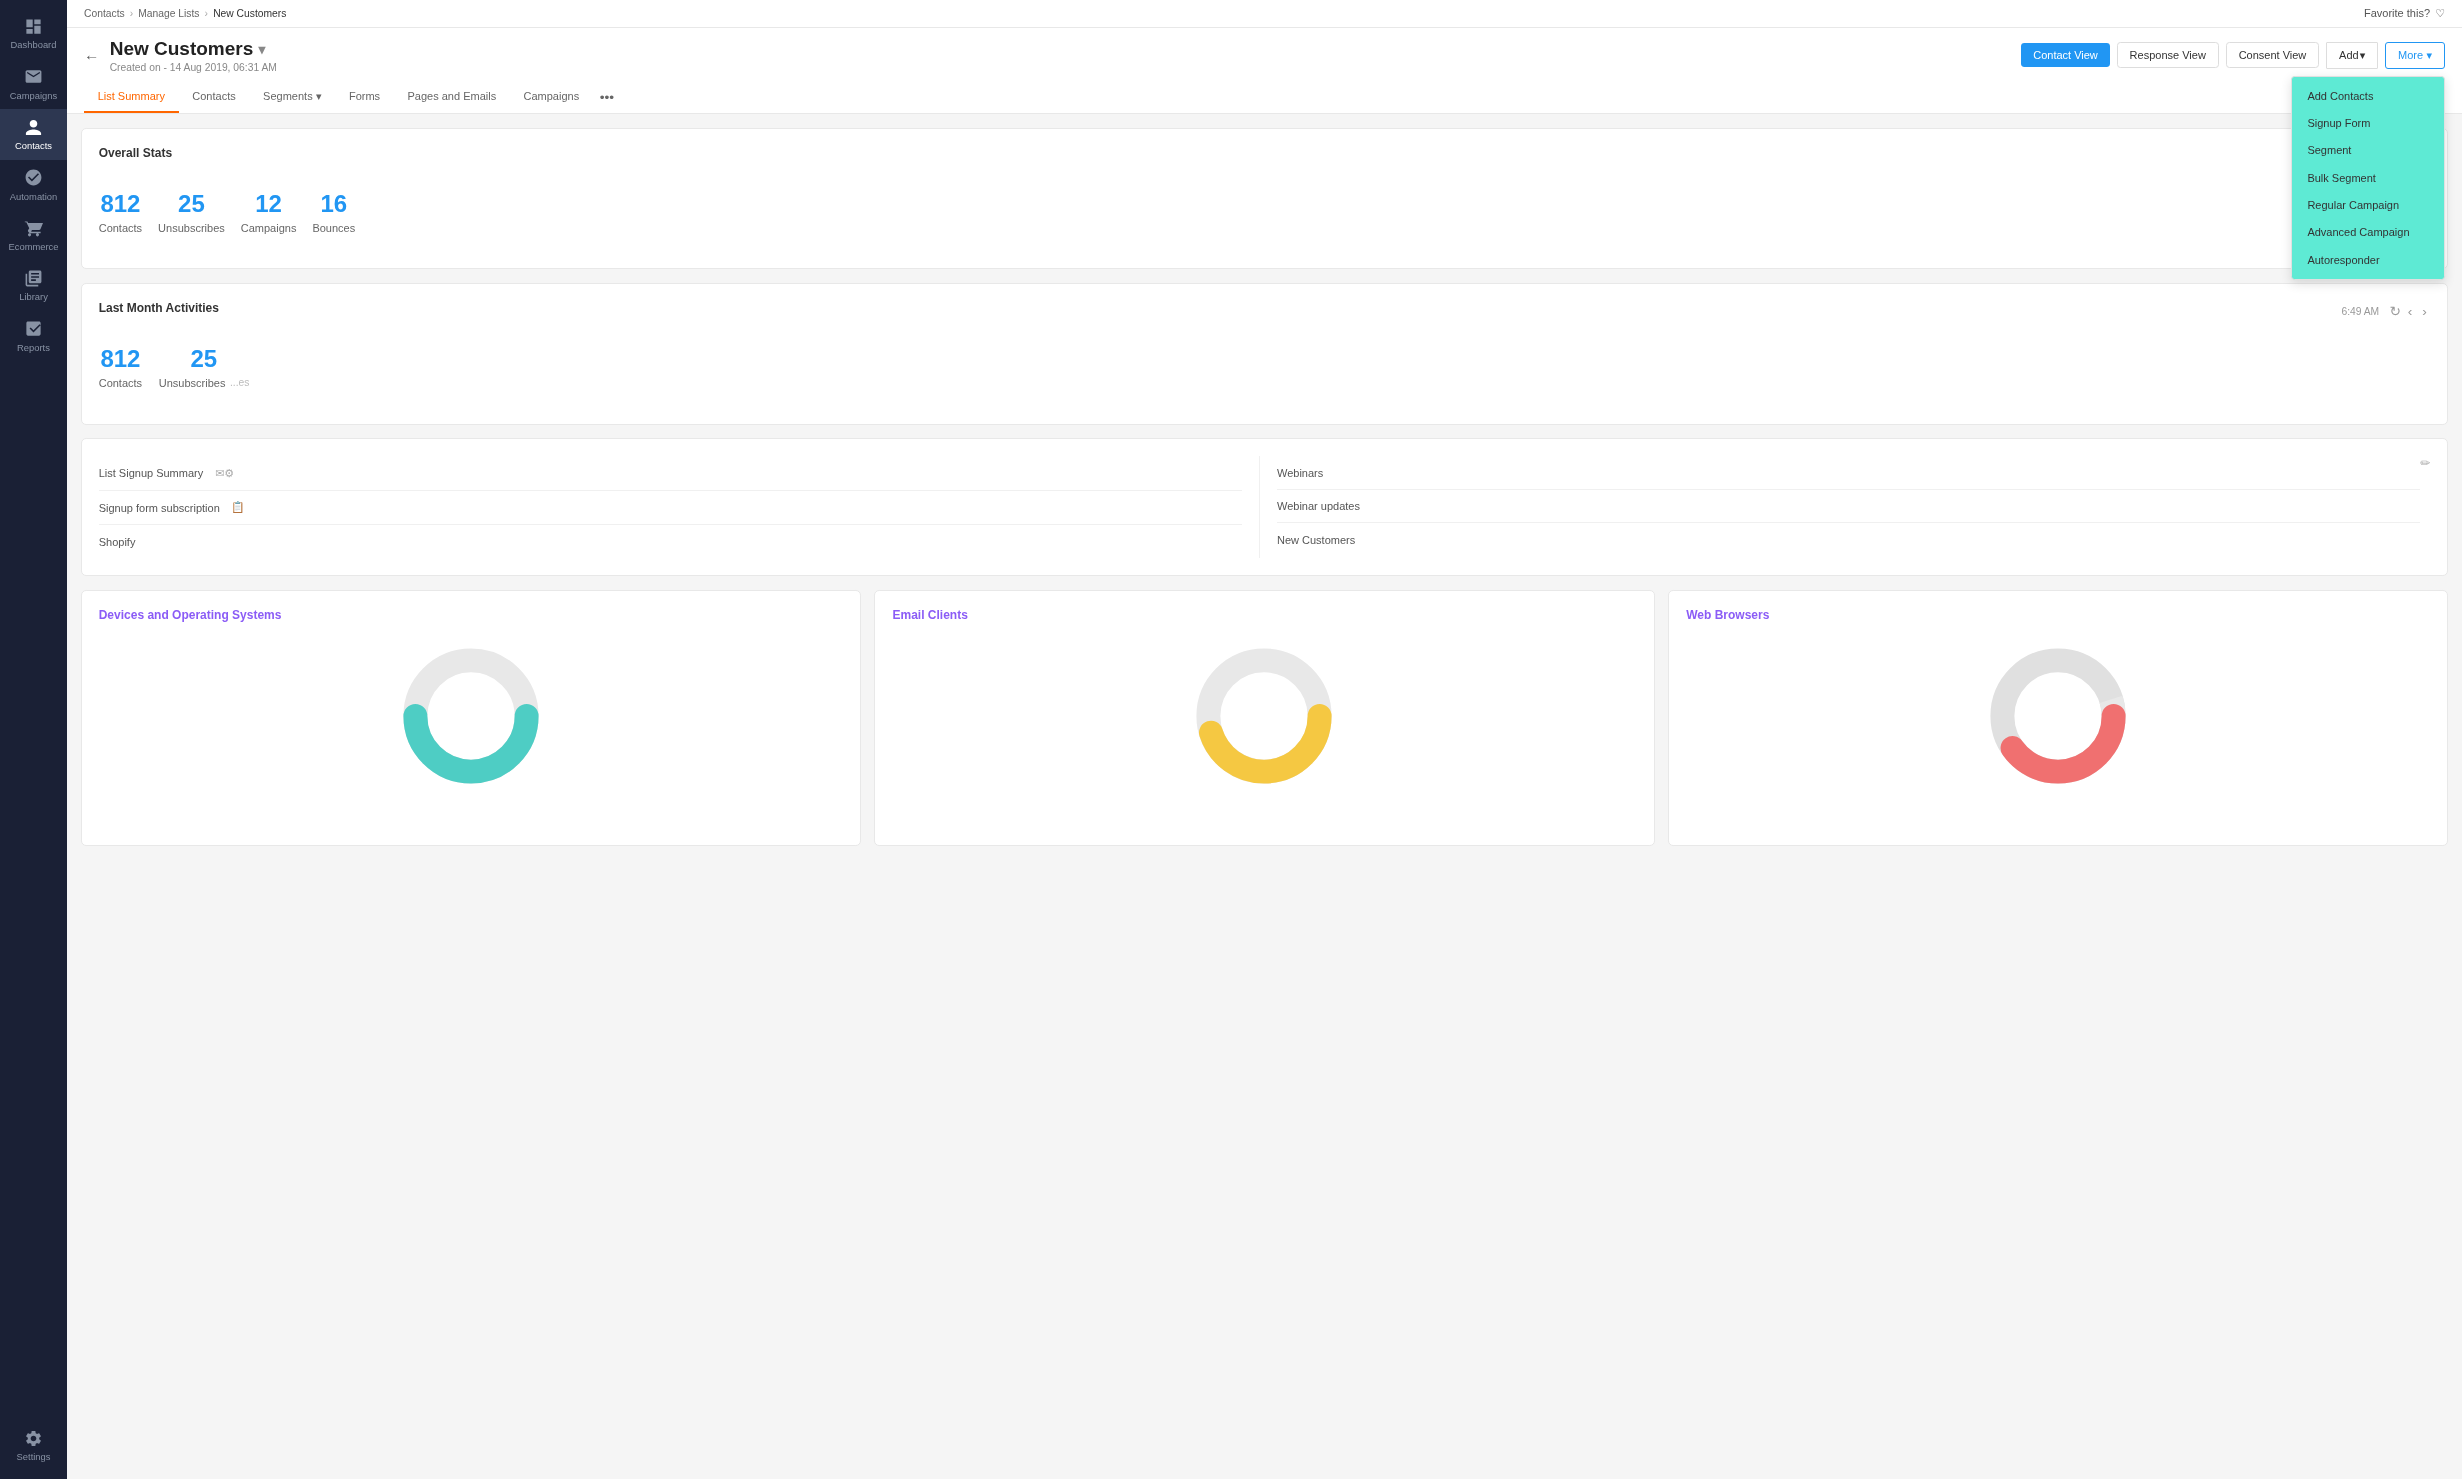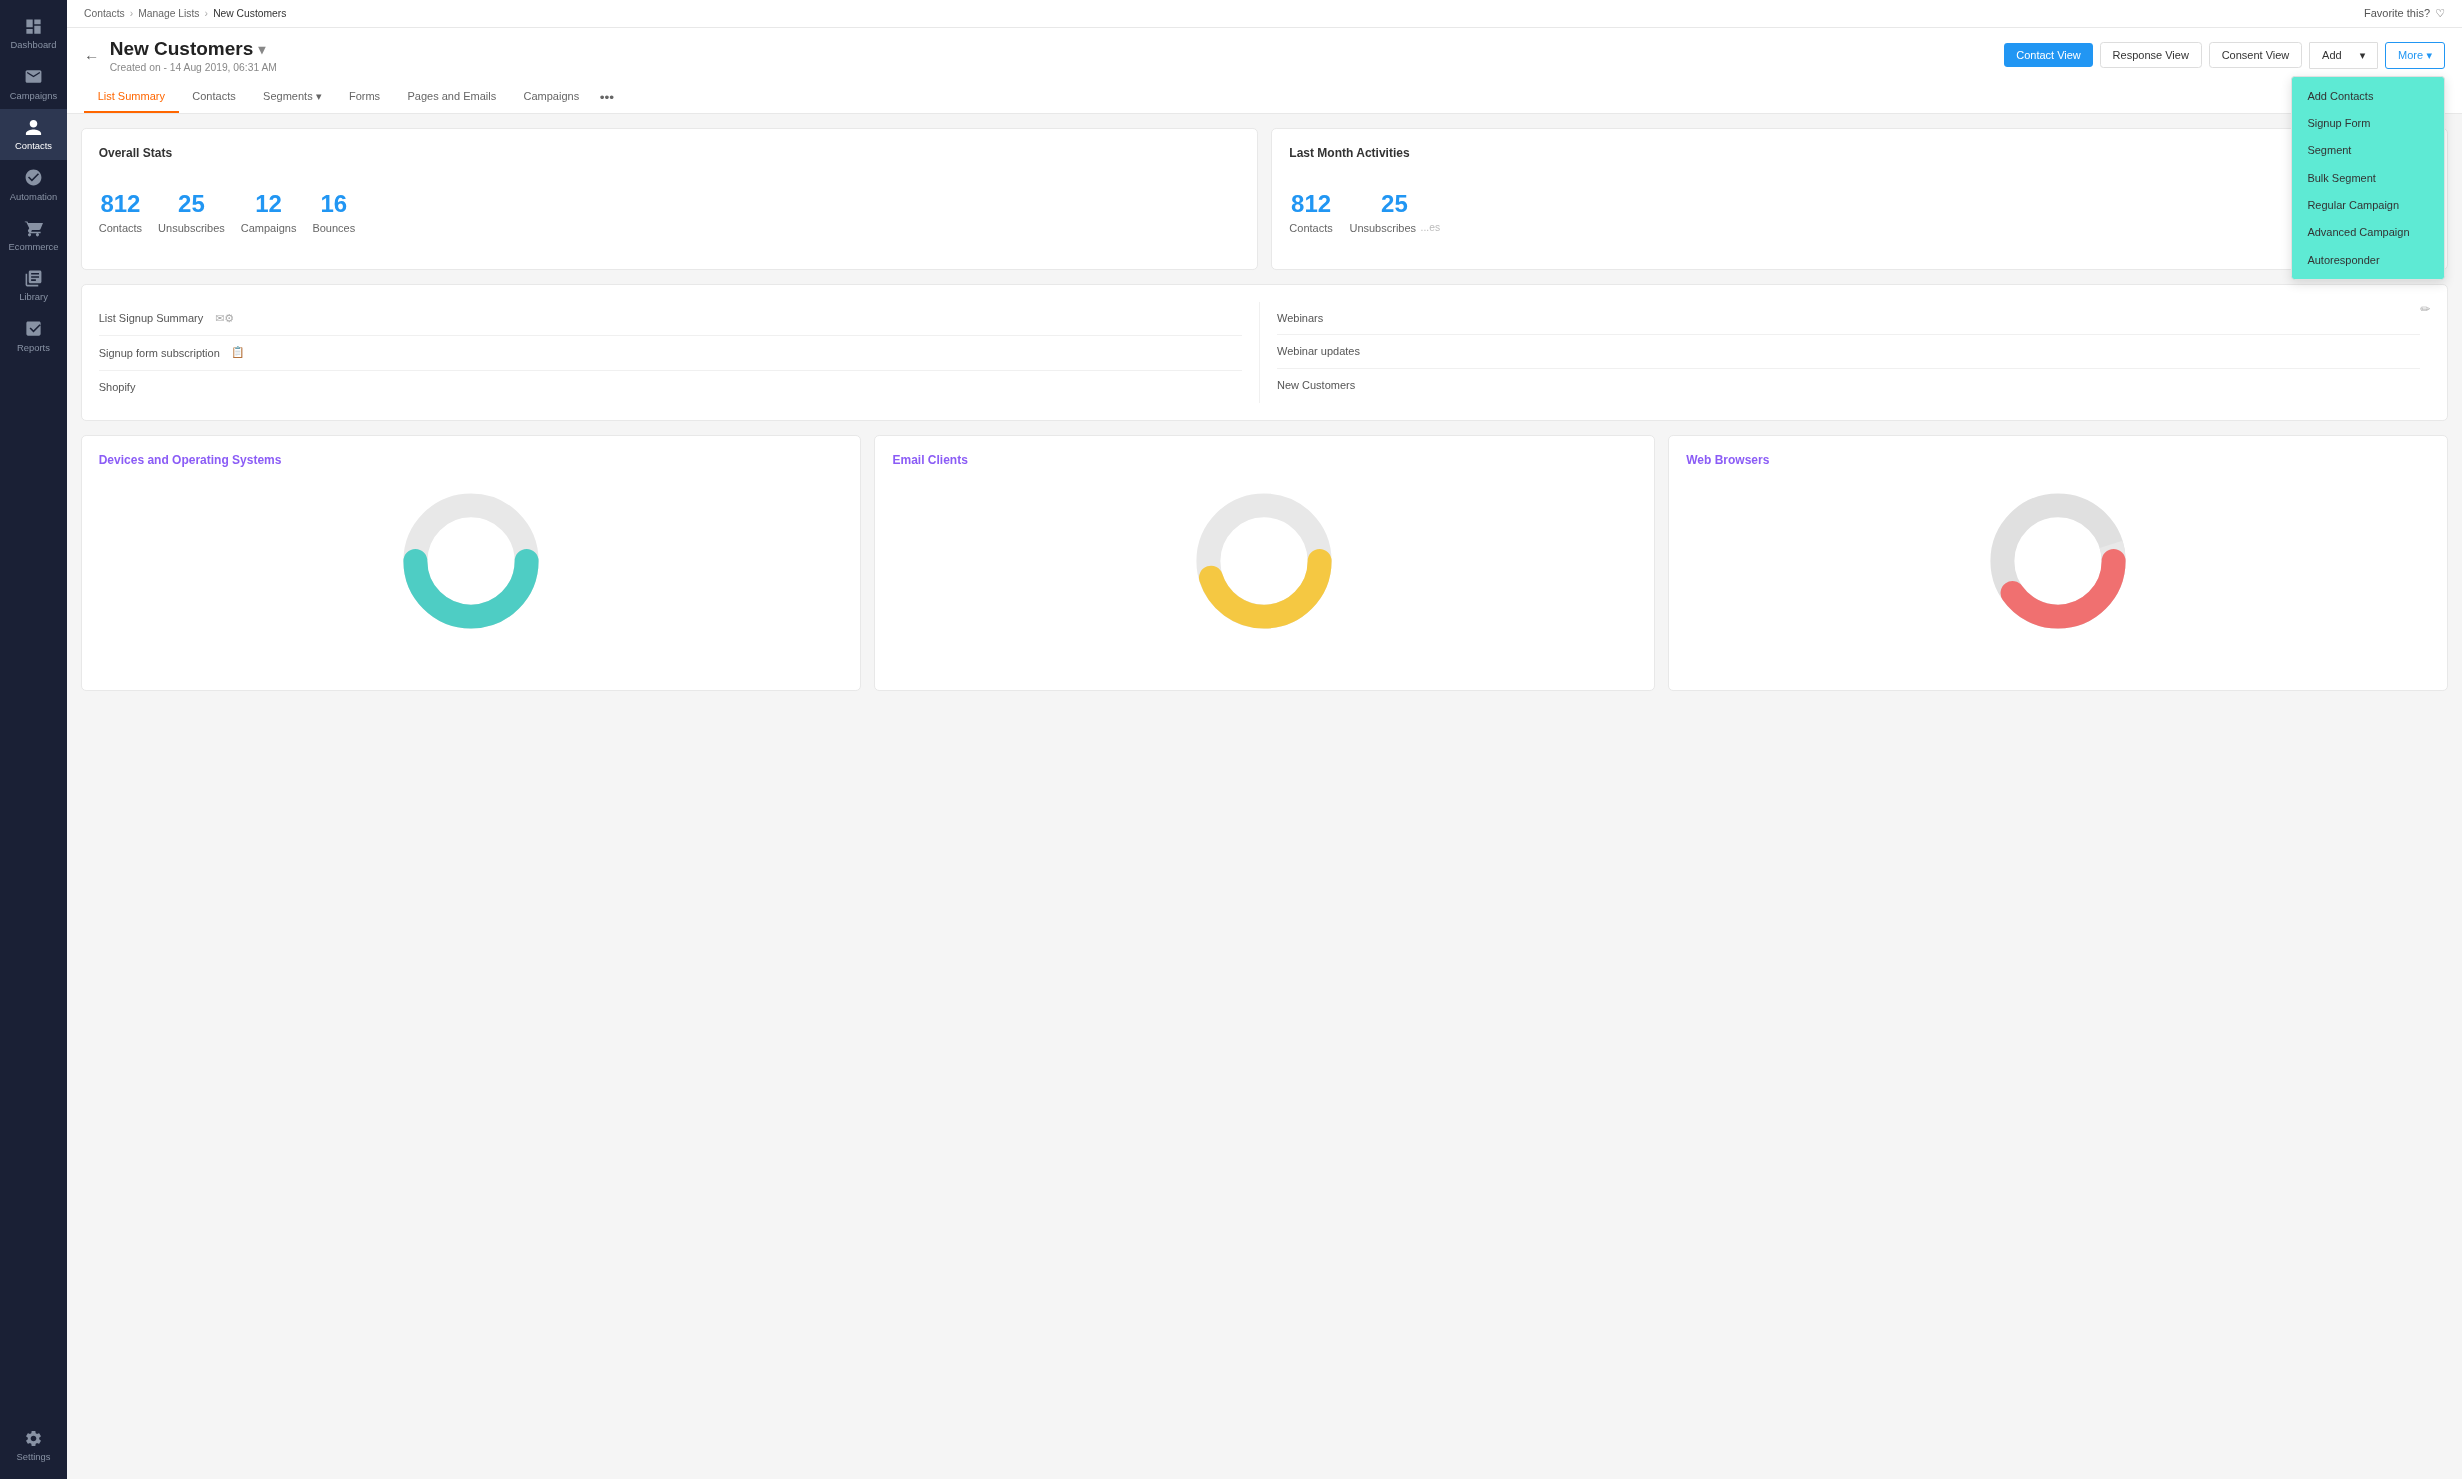--- a/index.html
+++ b/index.html
@@ -101,21 +101,21 @@
     .btn-add {
       background: #fff;
       color: #333;
       border: 0.9px solid #ddd;
       padding: 6px 12px;
       border-radius: 1px;
       font-size: 11px;
       cursor: pointer;
       display: flex;
       align-items: center;
-      gap: 18px;
+      gap: 1px;
     }
     .btn-more {
       background: #fff;
       color: #2196F3;
       border: 0.9px solid #2196F3;
       padding: 6px 12px;
       border-radius: 3px;
       font-size: 11px;
       cursor: pointer;
       display: flex;
@@ -138,21 +138,21 @@
       border-bottom: 2.6px solid transparent;
       white-space: nowrap;
     }
     .tab.active { color: #ff6600; border-bottom: 2.6px solid #ff6600; font-weight: 500; }
     .tab-more { padding: 8.5px 6.8px; color: #666; cursor: pointer; }
 
     
     .content { flex: 1; overflow-y: auto; padding: 13.7px; background: #f5f5f5; }
 
     
-    .stats-row { display: flex; gap: 13.7px; margin-bottom: 13.7px; }
+    .stats-row { display: flex; gap: 13.7px; margin-bottom: 13.7px; flex-direction: column; }
     .card {
       background: #fff;
       border-radius: 5.1px;
       border: 0.9px solid #e8e8e8;
       padding: 17px;
     }
     .card-title { font-size: 12px; font-weight: 600; color: #333; margin-bottom: 13.7px; }
 
     .overall-stats-card { flex: 1; }
     .last-month-card { flex: 1; }

